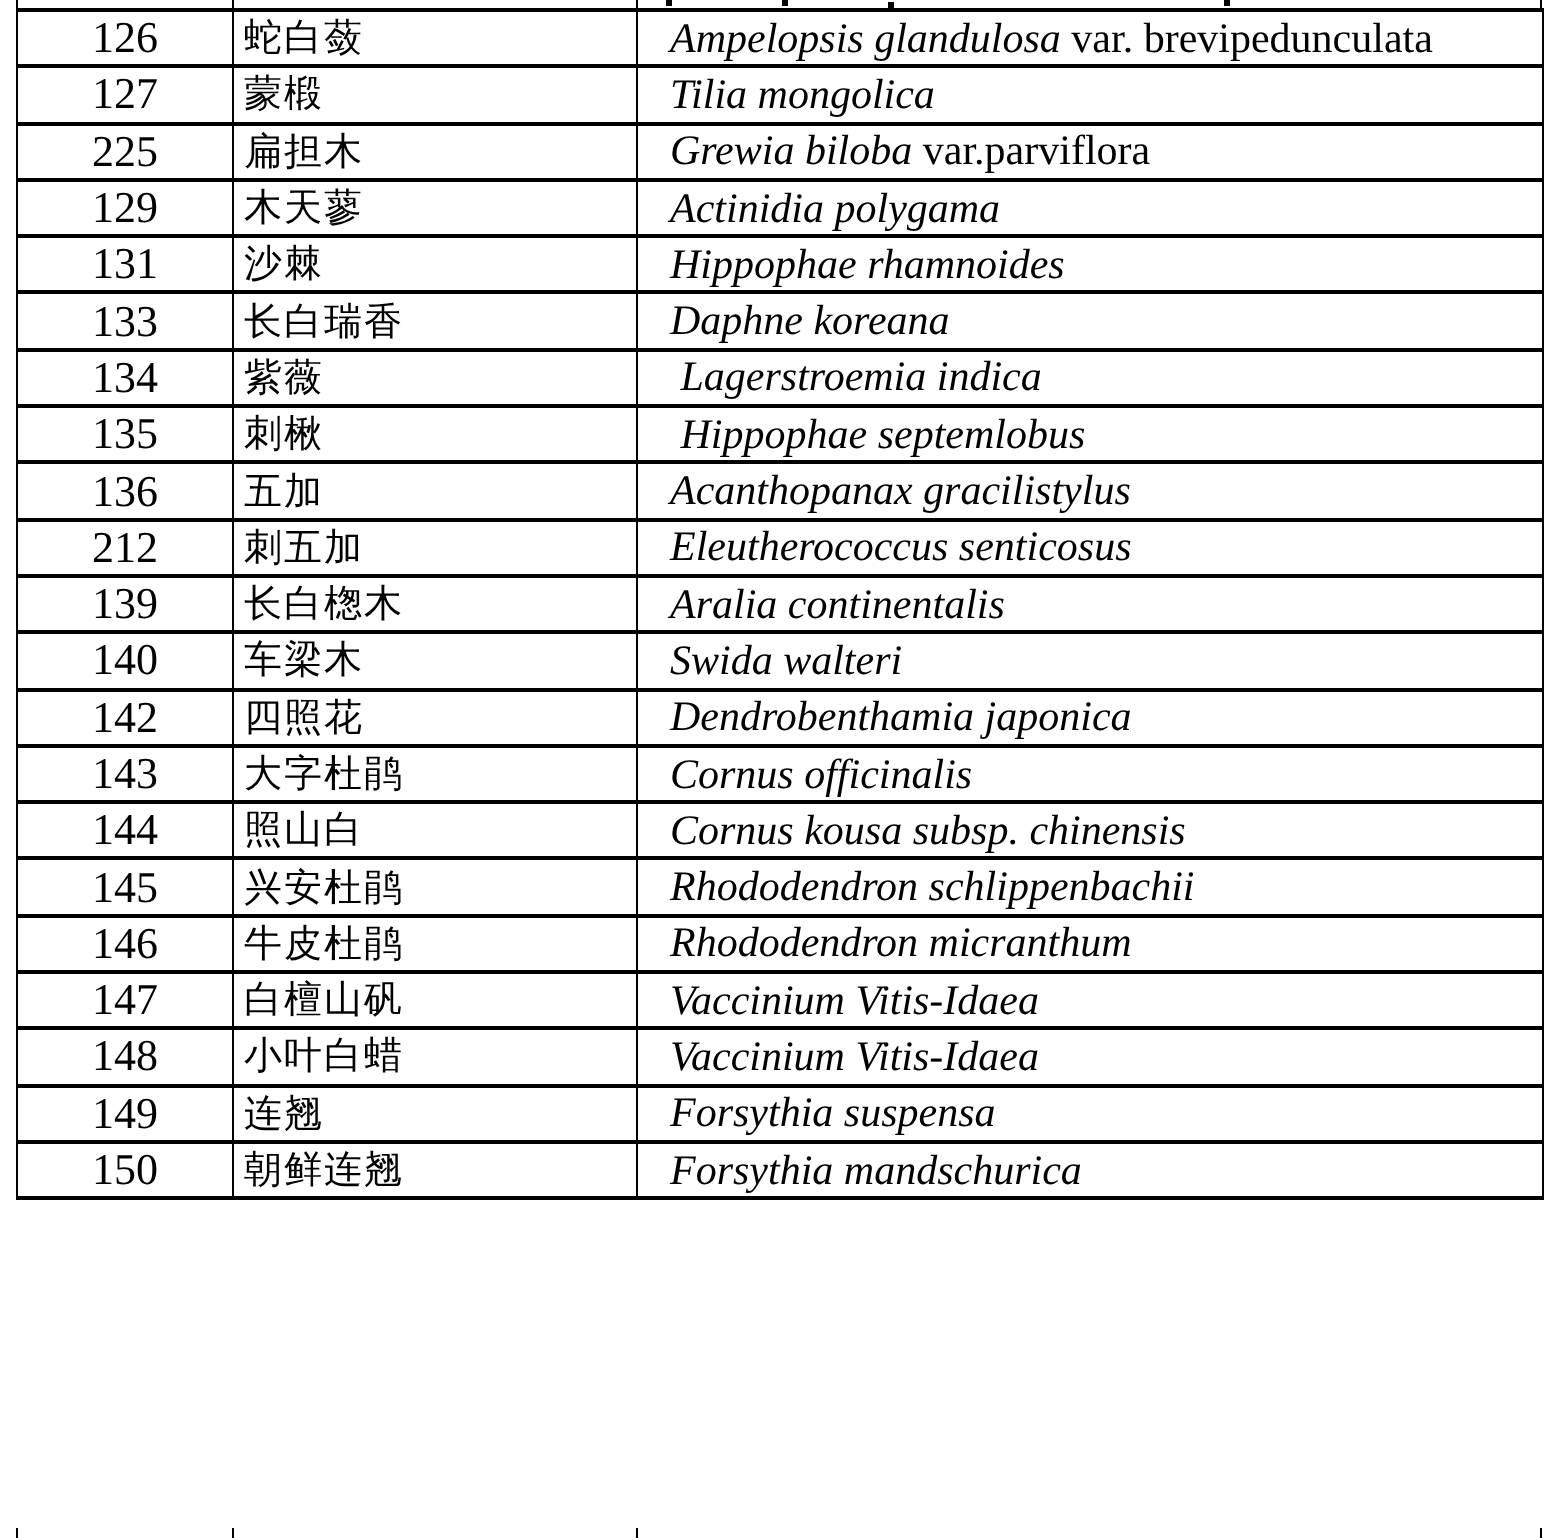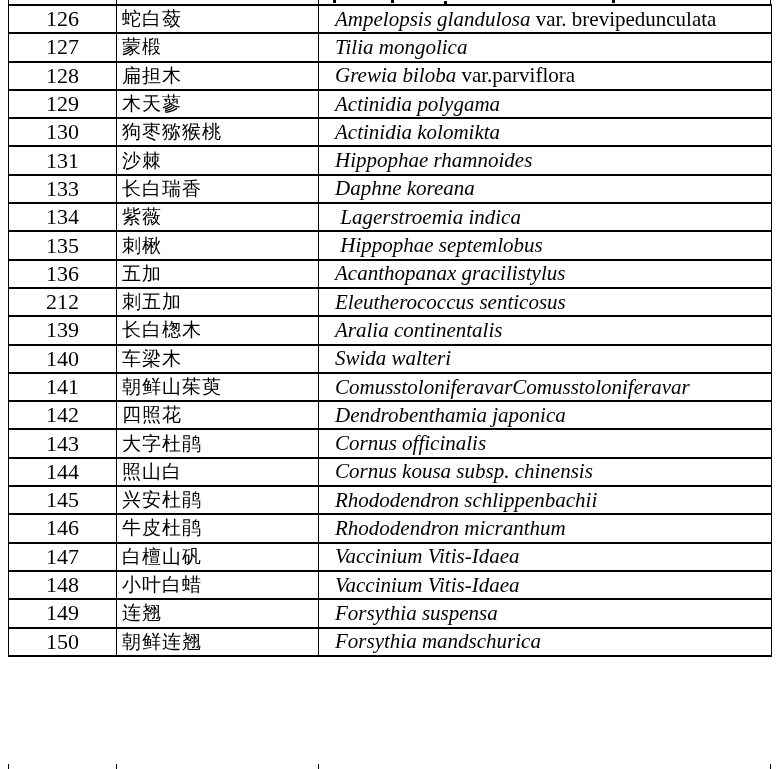--- a/index.html
+++ b/index.html
@@ -72,33 +72,28 @@
           <td class="num">126</td>
           <td class="cn">蛇白蔹</td>
           <td class="latin"><span class="it">Ampelopsis glandulosa</span><span class="up"> var. brevipedunculata</span></td>
         </tr>
         <tr>
           <td class="num">127</td>
           <td class="cn">蒙椴</td>
           <td class="latin"><span class="it">Tilia mongolica</span></td>
         </tr>
         <tr>
-          <td class="num">128</td>
+          <td class="num">225</td>
           <td class="cn">扁担木</td>
           <td class="latin"><span class="it">Grewia biloba</span><span class="up"> var.parviflora</span></td>
         </tr>
         <tr>
           <td class="num">129</td>
           <td class="cn">木天蓼</td>
           <td class="latin"><span class="it">Actinidia polygama</span></td>
-        </tr>
-        <tr>
-          <td class="num">130</td>
-          <td class="cn">狗枣猕猴桃</td>
-          <td class="latin"><span class="it">Actinidia kolomikta</span></td>
         </tr>
         <tr>
           <td class="num">131</td>
           <td class="cn">沙棘</td>
           <td class="latin"><span class="it">Hippophae rhamnoides</span></td>
         </tr>
         <tr>
           <td class="num">133</td>
           <td class="cn">长白瑞香</td>
           <td class="latin"><span class="it">Daphne koreana</span></td>
@@ -125,25 +120,20 @@
         </tr>
         <tr>
           <td class="num">139</td>
           <td class="cn">长白楤木</td>
           <td class="latin"><span class="it">Aralia continentalis</span></td>
         </tr>
         <tr>
           <td class="num">140</td>
           <td class="cn">车梁木</td>
           <td class="latin"><span class="it">Swida walteri</span></td>
-        </tr>
-        <tr>
-          <td class="num">141</td>
-          <td class="cn">朝鲜山茱萸</td>
-          <td class="latin"><span class="it">ComusstoloniferavarComusstoloniferavar</span></td>
         </tr>
         <tr>
           <td class="num">142</td>
           <td class="cn">四照花</td>
           <td class="latin"><span class="it">Dendrobenthamia japonica</span></td>
         </tr>
         <tr>
           <td class="num">143</td>
           <td class="cn">大字杜鹃</td>
           <td class="latin"><span class="it">Cornus officinalis</span></td>

